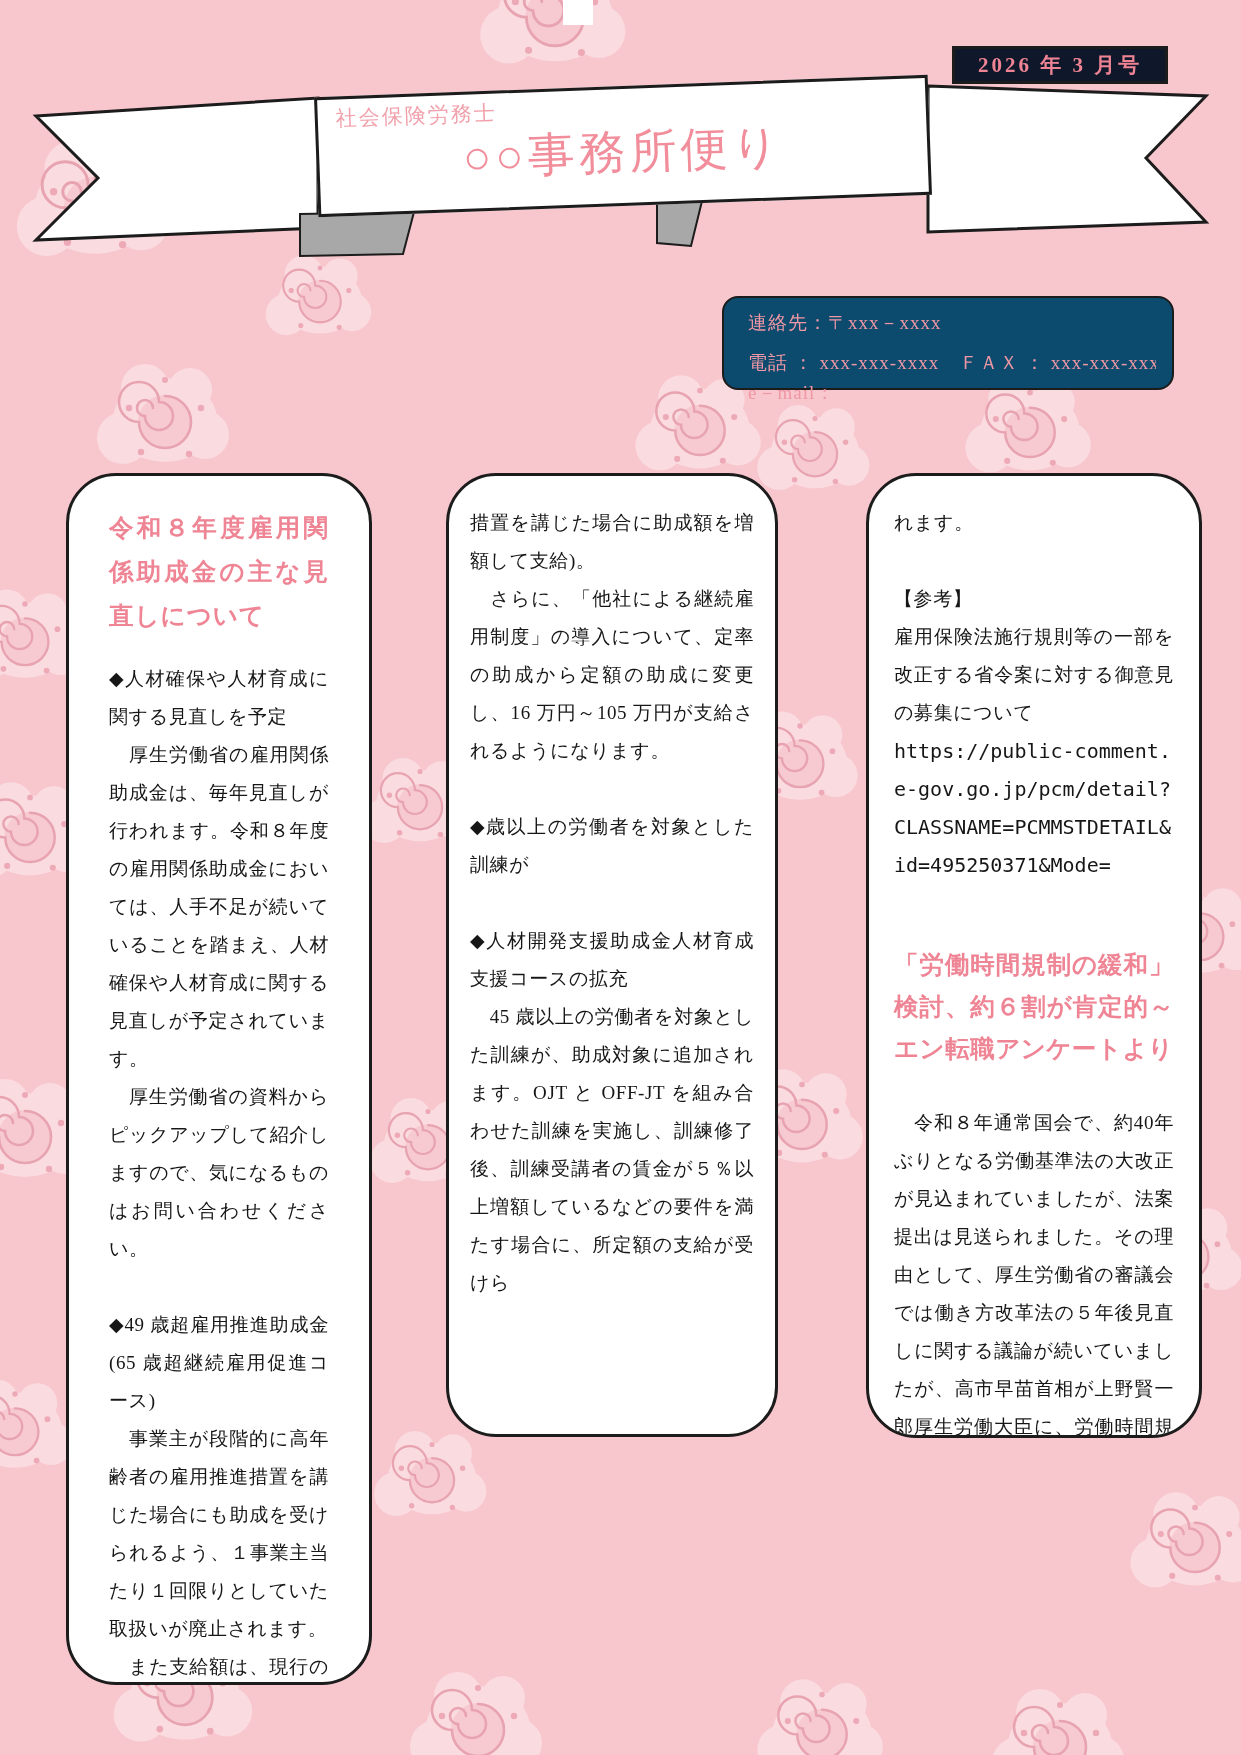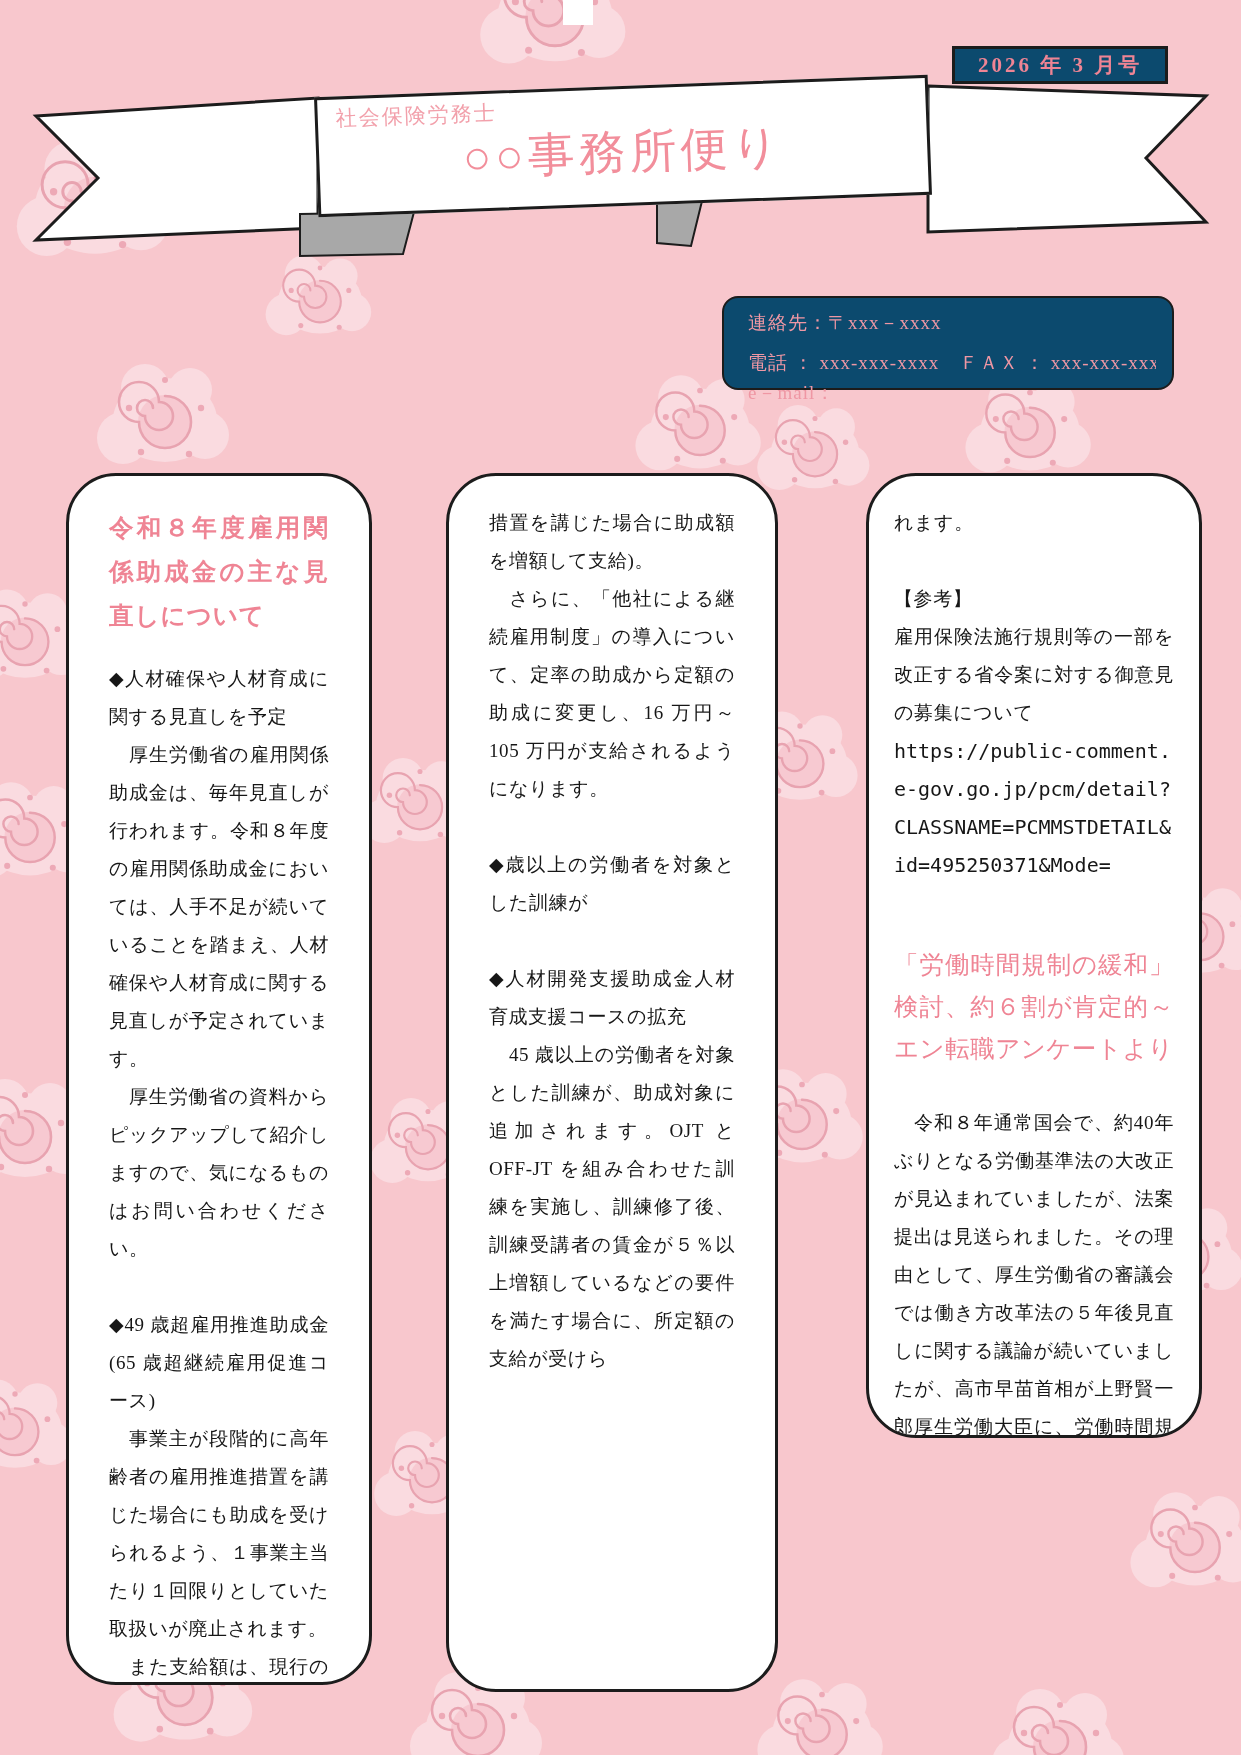--- a/index.html
+++ b/index.html
@@ -14,45 +14,45 @@
   #header-svg{position:absolute;left:0;top:0;z-index:1;}
   #top-white-rect{position:absolute;left:563px;top:0;width:30px;height:25px;background:#fff;z-index:1;}
   #ribbon-band{
     position:absolute;left:316px;top:86px;width:614px;height:120px;
     background:#fff;border:3px solid #1c1c1c;box-sizing:border-box;
     transform:rotate(-2.1deg);z-index:3;
   }
   #ribbon-subtitle{position:absolute;left:18px;top:5px;font-size:21px;color:#f2a0ab;letter-spacing:2px;}
   #ribbon-title{position:absolute;left:0;right:0;top:32px;text-align:center;font-size:47px;color:#f28e9b;letter-spacing:4px;}
   #issue-badge{
-    position:absolute;left:952px;top:46px;width:216px;height:38px;background:#0c4a6e;
+    position:absolute;left:952px;top:46px;width:216px;height:38px;background:#0f172a;
     border:3px solid #1c1c1c;box-sizing:border-box;z-index:3;
     display:flex;align-items:center;justify-content:center;
     color:#ef8494;font-size:21px;font-weight:bold;letter-spacing:3px;
   }
   #contact-box{
     position:absolute;left:722px;top:296px;width:452px;height:94px;
     background:#0c4a6e;border:2.5px solid #1c1c1c;border-radius:16px;box-sizing:border-box;
     padding:12px 16px 8px 24px;z-index:2;color:#ef97a4;font-size:19px;letter-spacing:1px;
   }
   .contact-line{line-height:26px;white-space:nowrap;overflow:hidden;}
   .contact-line + .contact-line{margin-top:14px;}
   .contact-line:last-child{margin-top:4px;}
   
   .box{
     position:absolute;background:#fff;border:3px solid #1c1c1c;border-radius:50px;
     box-sizing:border-box;z-index:2;overflow:hidden;
   }
   #left-box{left:66px;top:473px;width:306px;height:1212px;padding:28px 40px;}
-  #middle-box{left:446px;top:473px;width:332px;height:1219px;padding:28px 40px;}
+  #middle-box{left:446px;top:473px;width:332px;height:964px;padding:28px 21px;}
   #right-box{left:838px;top:473px;width:336px;height:965px;padding:28px 25px;margin-left:28px;}
   .box p{margin:0;font-size:19px;line-height:38px;letter-spacing:0.6px;text-align:justify;color:#161616;}
   .box p.gap{margin-top:38px;}
   .col-title{margin:2px 0 22px;color:#ef8494;font-size:24.5px;line-height:44px;font-weight:bold;letter-spacing:1px;text-align:justify;}
-  .right-title{margin:60px 0 34px 0;color:#ef8494;font-size:24.5px;line-height:42px;font-weight:normal;letter-spacing:0.5px;text-align:justify;}
+  .right-title{margin:60px 0 34px 0;color:#ef8494;font-size:24.5px;line-height:42px;font-weight:bold;letter-spacing:0.5px;text-align:justify;}
   p.url{font-family:"DejaVu Sans Mono","Liberation Mono",monospace;font-size:20px;letter-spacing:0;text-align:left;word-break:break-all;}
 </style>
 </head>
 <body>
 
 <div id="page">
 
   <div id="flower-layer">
       <div class="flower" style="left: 3px; top: 124.5px;"><svg viewBox="0 0 160 140" width="184" height="161">
     <g fill="#fadbe0">

